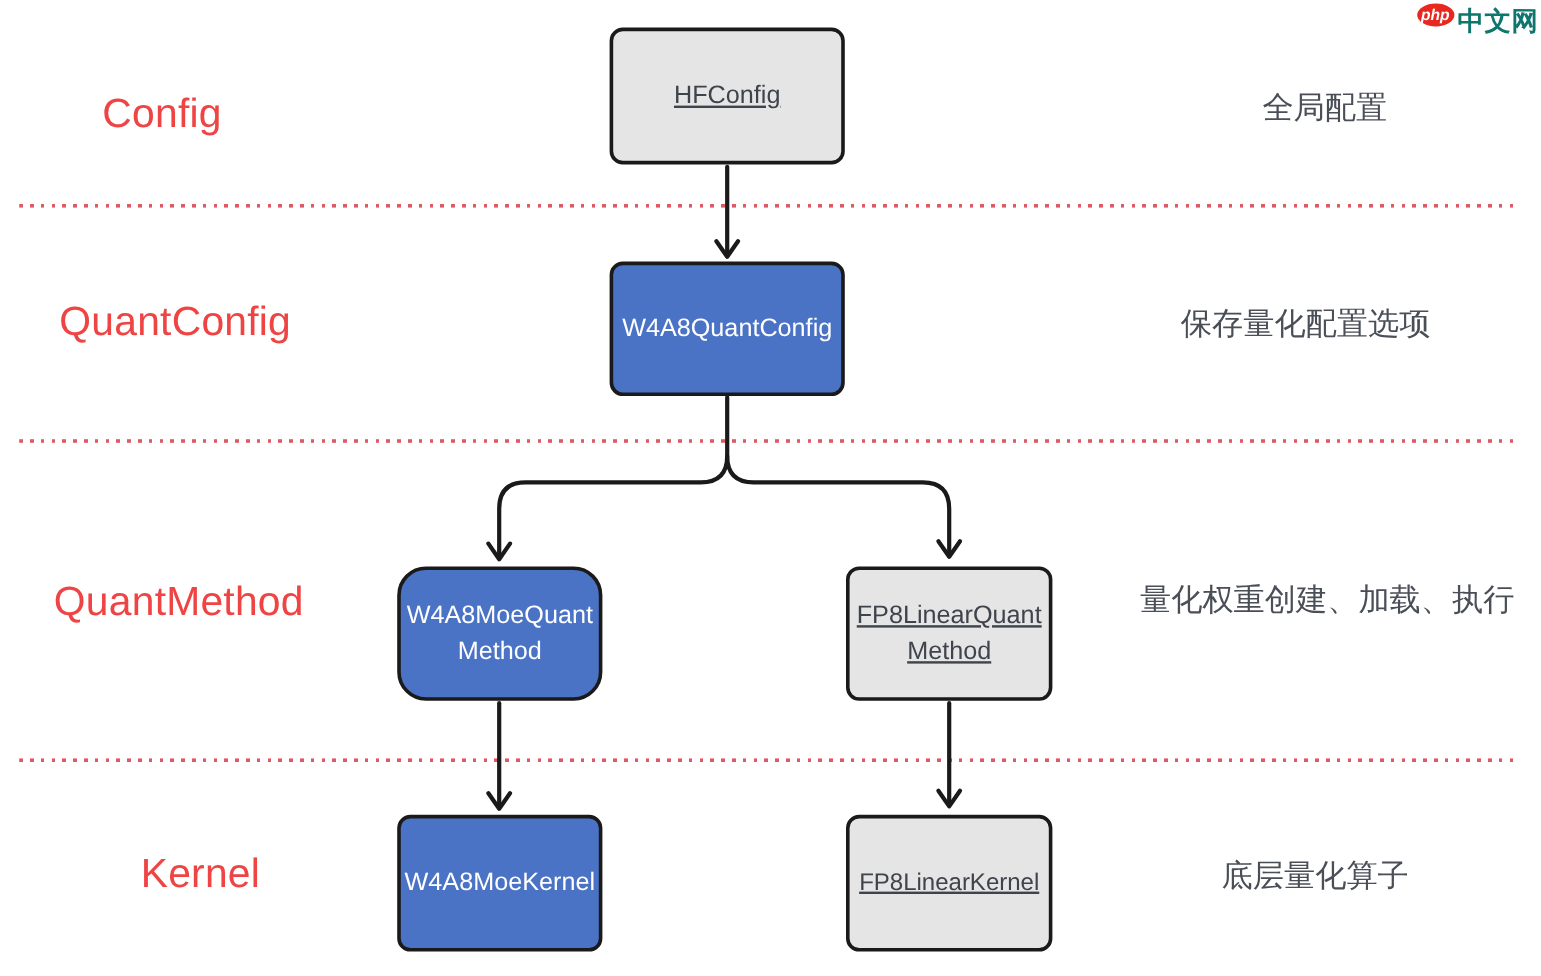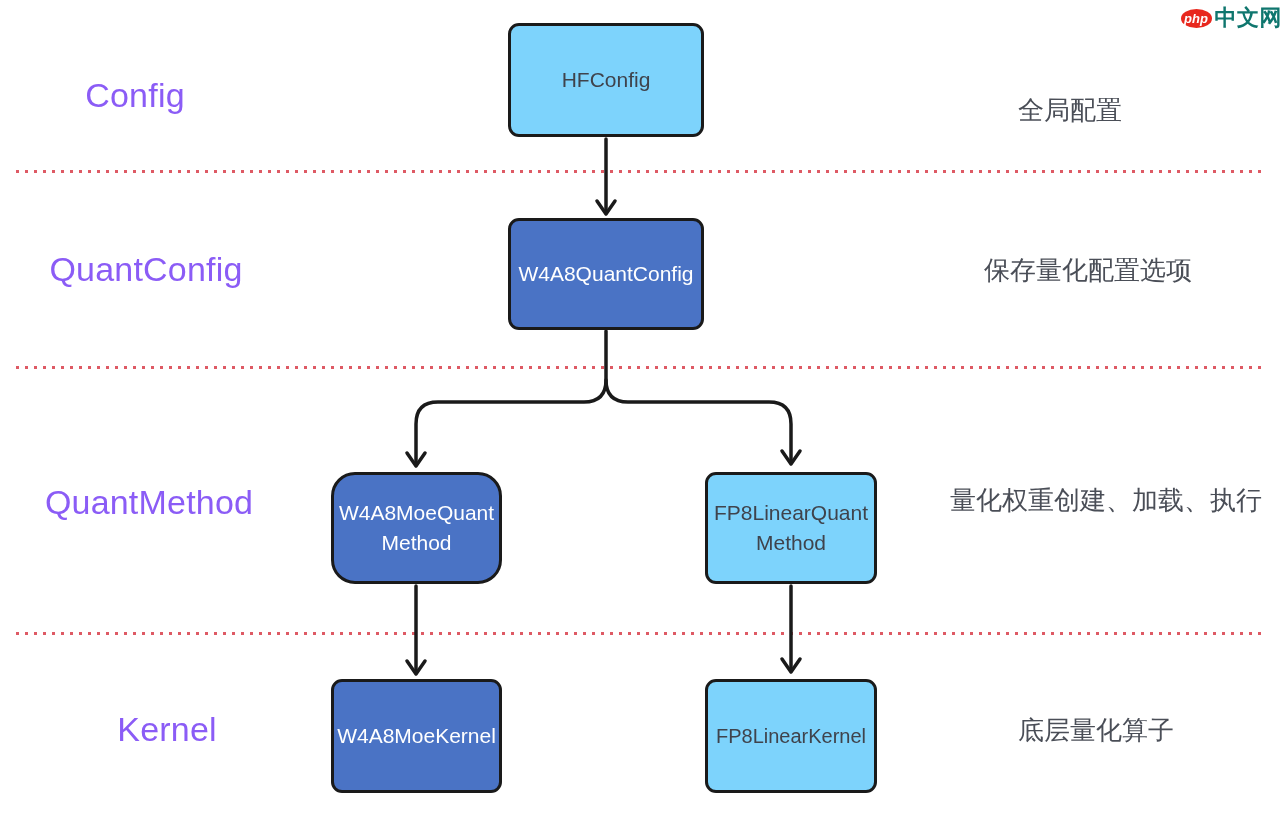--- a/index.html
+++ b/index.html
@@ -3,54 +3,54 @@
 <meta charset="utf-8">
 <style>
   html,body{margin:0;padding:0;background:#ffffff;}
   .canvas{
     position:relative;width:1284px;height:813px;background:#ffffff;
     font-family:"Liberation Sans","DejaVu Sans",sans-serif;overflow:hidden;
   }
   
   .row-label{
     position:absolute;transform:translate(-50%,-50%);
-    font-size:34px;color:#8b5cf6;white-space:nowrap;letter-spacing:.2px;
+    font-size:34px;color:#ef4444;white-space:nowrap;letter-spacing:.2px;
   }
   
   .annotation{
     position:absolute;transform:translateY(-50%);
     font-size:26px;color:#4a4e57;white-space:nowrap;
   }
   
   .sep{
     position:absolute;left:16px;right:18px;height:3px;
     background:repeating-linear-gradient(to right,#de5a64 0 3px,transparent 3px 9px);
   }
   
   .node{
     position:absolute;box-sizing:border-box;
     border:3px solid #1a1a1a;border-radius:11px;
     display:flex;flex-direction:column;align-items:center;justify-content:center;
     text-align:center;line-height:1.42;
   }
   .node.blue{background:#4a73c5;color:#ffffff;}
-  .node.light{background:#7dd3fc;color:#3f434c;}
+  .node.light{background:#e5e5e5;color:#3f434c;text-decoration:underline;}
   .node .t{font-size:21px;white-space:nowrap;}
   .node .t-sm{font-size:20px;white-space:nowrap;}
   #node-hf       {left:508px;top:23px;width:196px;height:114px;}
   #node-qc       {left:508px;top:218px;width:196px;height:112px;}
   #node-mm       {left:331px;top:472px;width:171px;height:112px;border-radius:24px;}
   #node-fm       {left:705px;top:472px;width:172px;height:112px;}
   #node-mk       {left:331px;top:679px;width:171px;height:114px;align-items:center;}
   #node-fk       {left:705px;top:679px;width:172px;height:114px;}
   
   svg.arrows{position:absolute;left:0;top:0;pointer-events:none;}
   svg.arrows path{stroke:#1a1a1a;stroke-width:3.5;fill:none;stroke-linecap:round;stroke-linejoin:round;}
   
-  .logo{position:absolute;top:3px;right:2px;display:flex;align-items:center;gap:3px;margin-left:28px;}
+  .logo{position:absolute;top:3px;right:2px;display:flex;gap:3px;margin-left:28px;}
   .logo-badge{
     background:#e8281e;color:#ffffff;font-style:italic;font-weight:bold;font-size:13px;
     width:31px;height:19px;border-radius:50%;
     display:flex;align-items:center;justify-content:center;
   }
   .logo-text{font-weight:900;font-size:22px;color:#0f766e;letter-spacing:.5px;}
 </style>
 </head>
 <body>
 
@@ -59,21 +59,21 @@
   <div class="logo">
     <span class="logo-badge">php</span>
     <span class="logo-text">中文网</span>
   </div>
 
   <div class="row-label" style="left:135px;top:95px;">Config</div>
   <div class="row-label" style="left:146px;top:269px;">QuantConfig</div>
   <div class="row-label" style="left:149px;top:502px;">QuantMethod</div>
   <div class="row-label" style="left:143px;top:729px;margin-left:24px;">Kernel</div>
 
-  <div class="annotation" style="left:1018px;top:90px;margin-top:20px;">全局配置</div>
+  <div class="annotation" style="left:1052px;top:90px;">全局配置</div>
   <div class="annotation" style="left:984px;top:270px;">保存量化配置选项</div>
   <div class="annotation" style="left:950px;top:500px;">量化权重创建、加载、执行</div>
   <div class="annotation" style="left:1018px;top:730px;">底层量化算子</div>
 
   <div class="sep" style="top:170px;"></div>
   <div class="sep" style="top:366px;"></div>
   <div class="sep" style="top:632px;"></div>
 
   <svg class="arrows" width="1284" height="813" viewBox="0 0 1284 813">
     <g>

